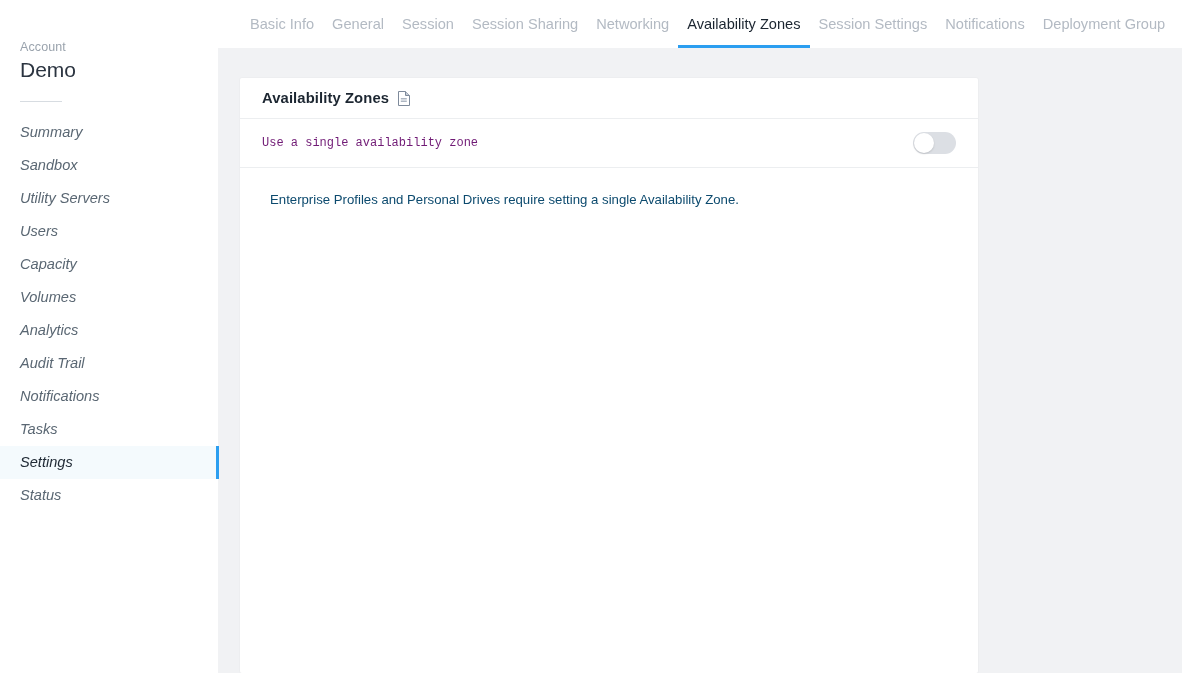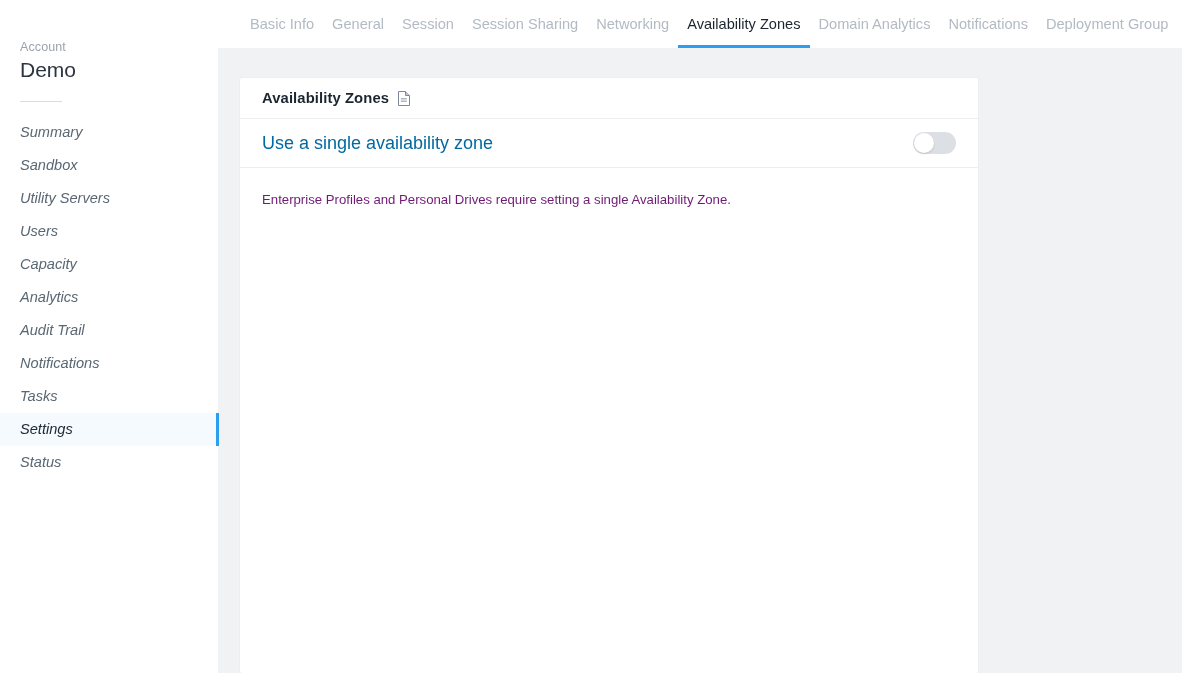--- a/index.html
+++ b/index.html
@@ -162,22 +162,23 @@
 
   .toggle-row {
     height: 49px;
     display: flex;
     align-items: center;
     justify-content: space-between;
     padding: 0 22px;
     border-bottom: 1px solid #eceef0;
   }
   .toggle-label {
-    font-size: 18px;
-    color: #0369a1;
+    font-size: 12px;
+    color: #701a75;
+    font-family: Liberation Mono, monospace;
   }
   .switch {
     width: 43px;
     height: 22px;
     border-radius: 11px;
     background: #dcdfe4;
     position: relative;
     cursor: pointer;
     flex: none;
   }
@@ -188,22 +189,23 @@
     width: 20px;
     height: 20px;
     border-radius: 50%;
     background: #ffffff;
     box-shadow: 0 1px 2px rgba(0,0,0,0.14);
   }
 
   .helper-text {
     padding: 23px 22px 0 22px;
     font-size: 13.2px;
-    color: #701a75;
+    color: #0c4a6e;
     line-height: 18px;
+    margin-left: 8px;
   }
 </style>
 </head>
 <body>
 
 <div class="app">
 
   <aside class="sidebar">
     <div class="account-label">Account</div>
     <div class="account-name">Demo</div>
@@ -218,20 +220,23 @@
         <li class="nav-item">
           <span>Utility Servers</span>
         </li>
         <li class="nav-item">
           <span>Users</span>
         </li>
         <li class="nav-item">
           <span>Capacity</span>
         </li>
         <li class="nav-item">
+          <span>Volumes</span>
+        </li>
+        <li class="nav-item">
           <span>Analytics</span>
         </li>
         <li class="nav-item">
           <span>Audit Trail</span>
         </li>
         <li class="nav-item">
           <span>Notifications</span>
         </li>
         <li class="nav-item">
           <span>Tasks</span>
@@ -260,21 +265,21 @@
         <div class="tab">
           <span>Session Sharing</span>
         </div>
         <div class="tab">
           <span>Networking</span>
         </div>
         <div class="tab active">
           <span>Availability Zones</span>
         </div>
         <div class="tab">
-          <span>Domain Analytics</span>
+          <span>Session Settings</span>
         </div>
         <div class="tab">
           <span>Notifications</span>
         </div>
         <div class="tab">
           <span>Deployment Group</span>
         </div>
       </nav>
 
     <div class="content">

